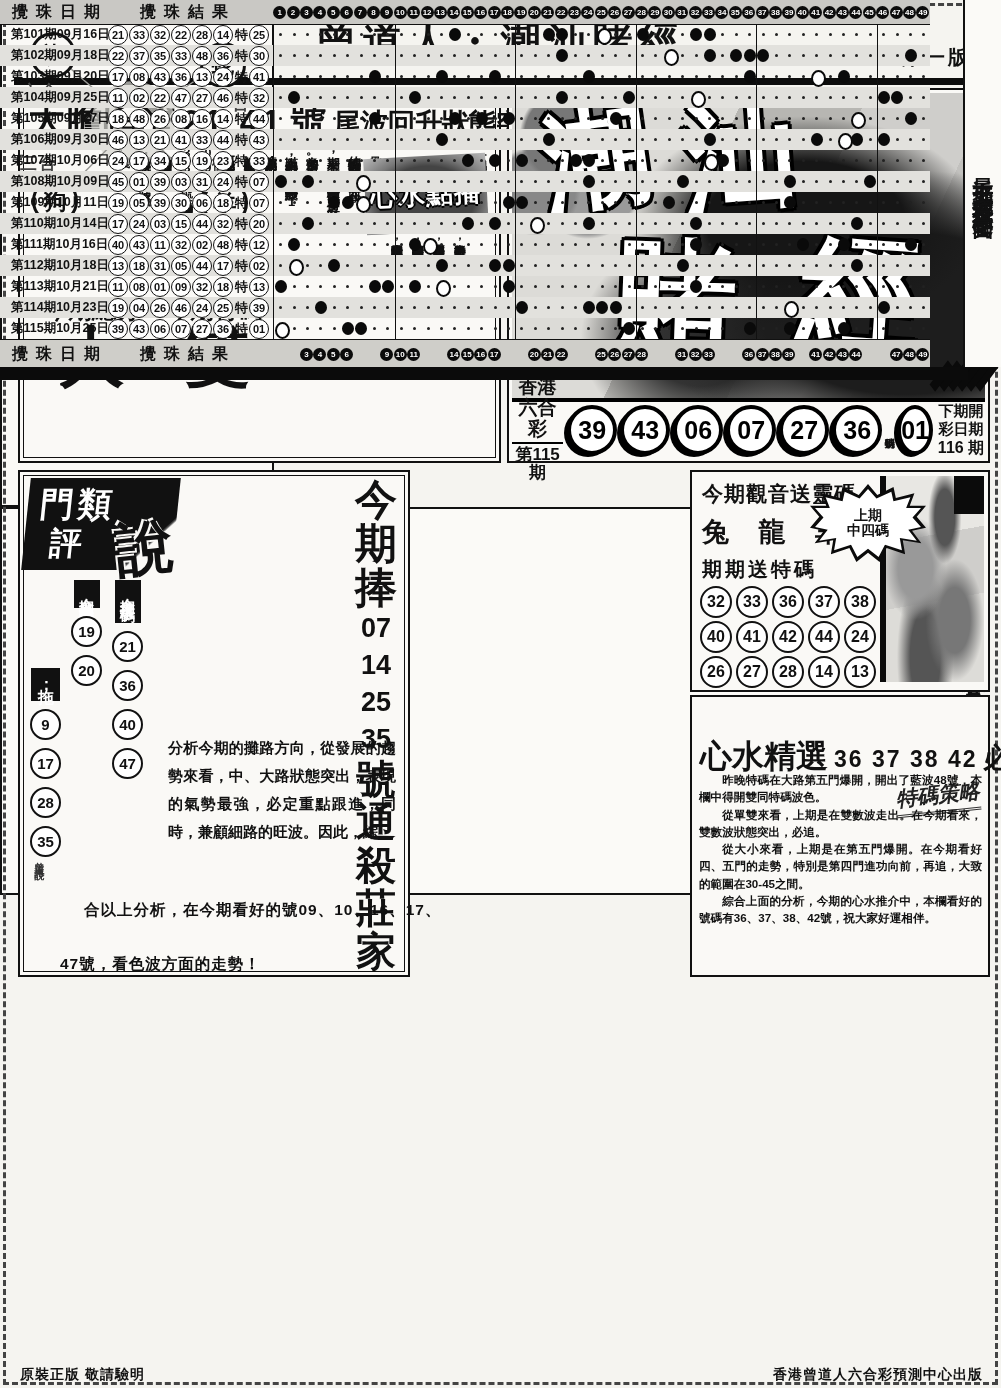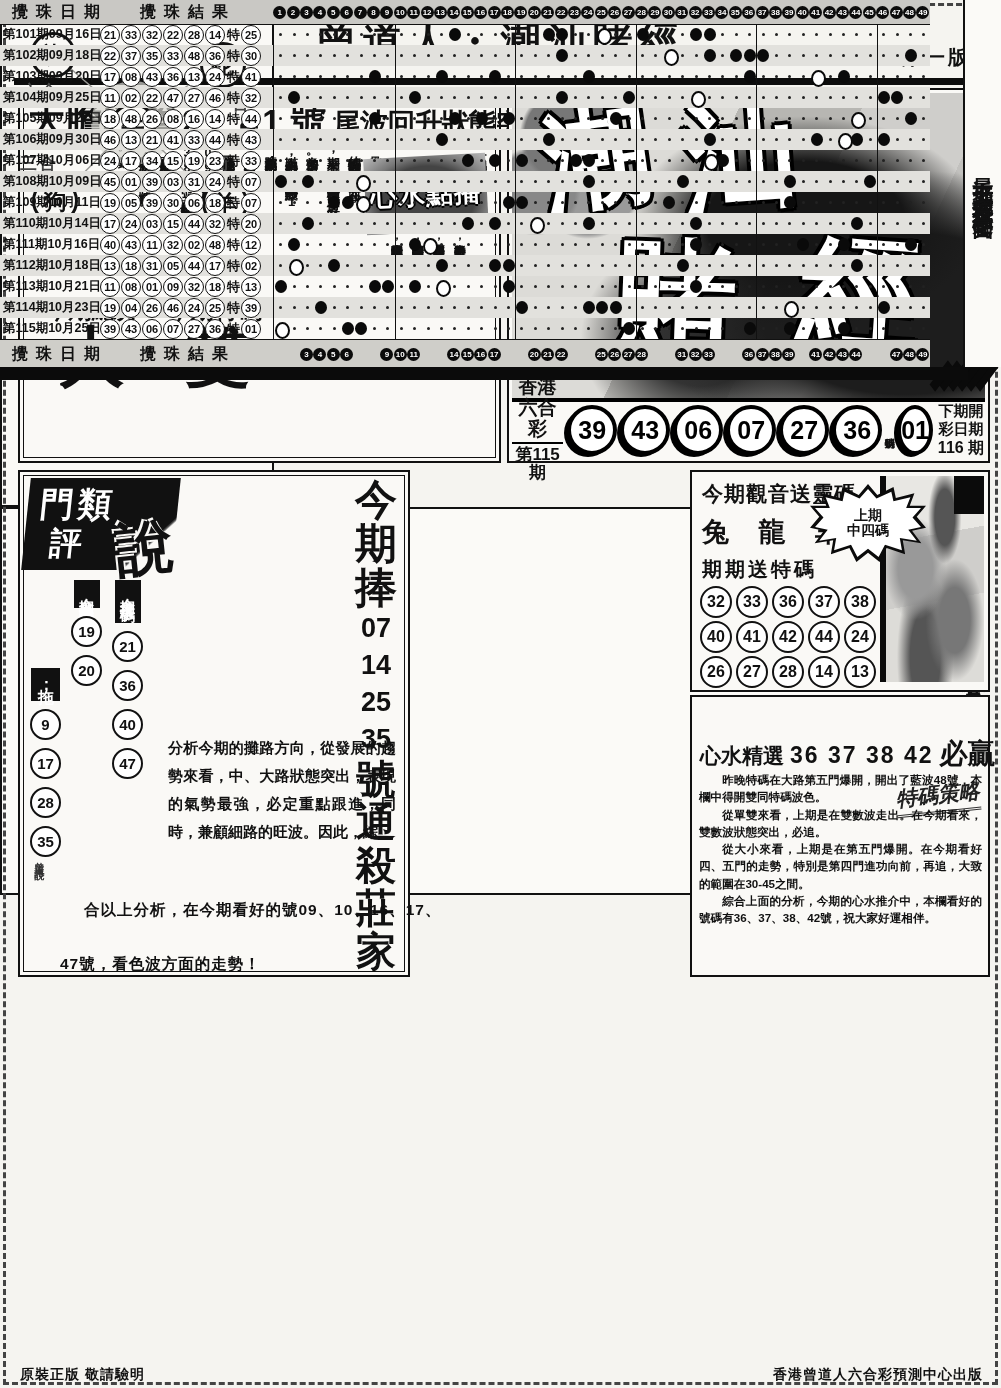--- a/index.html
+++ b/index.html
@@ -120,38 +120,38 @@
   #gy-burst-outer{position:absolute;right:62px;top:12px;width:116px;height:78px;background:#0b0b0b;
      clip-path:polygon(50% 0,58% 14%,72% 4%,74% 18%,90% 12%,86% 28%,100% 28%,92% 42%,100% 56%,88% 60%,96% 76%,80% 72%,82% 90%,66% 82%,60% 100%,50% 88%,40% 100%,34% 82%,18% 90%,20% 72%,4% 76%,12% 60%,0 56%,8% 42%,0 28%,14% 28%,10% 12%,26% 18%,28% 4%,42% 14%);}
   #gy-burst-inner{position:absolute;inset:5px;background:#fff;
      clip-path:polygon(50% 0,58% 14%,72% 4%,74% 18%,90% 12%,86% 28%,100% 28%,92% 42%,100% 56%,88% 60%,96% 76%,80% 72%,82% 90%,66% 82%,60% 100%,50% 88%,40% 100%,34% 82%,18% 90%,20% 72%,4% 76%,12% 60%,0 56%,8% 42%,0 28%,14% 28%,10% 12%,26% 18%,28% 4%,42% 14%);
      display:flex;flex-direction:column;align-items:center;justify-content:center;line-height:1.1;}
   #gy-burst-inner span{font-size:14px;font-weight:900;}
   
   #st-box{left:690px;top:695px;width:296px;height:278px;}
   #st-title{position:absolute;left:8px;top:5px;width:282px;font-size:26px;font-weight:900;white-space:nowrap;letter-spacing:1px;}
   #st-pick{position:absolute;left:8px;top:38px;display:flex;align-items:baseline;gap:6px;white-space:nowrap;}
-  #st-pick .pl{font-size:21px;font-weight:900;}
+  #st-pick .pl{font-size:32px;font-weight:900;}
   #st-pick .pn{font-size:23px;font-weight:900;letter-spacing:2px;}
   #st-pick .ps{font-size:28px;font-weight:900;}
   #st-paras{position:absolute;left:7px;top:74px;width:283px;font-size:11.6px;line-height:17.3px;text-align:justify;}
   #st-paras p{margin:0;text-indent:2em;}
   #st-stamp{position:absolute;right:8px;top:84px;transform:rotate(-6deg);font-size:21px;font-weight:900;
      font-style:italic;color:#222;border-bottom:3px double #333;padding-bottom:2px;background:#faf9f6;}
   
   #hi-box{left:18px;top:978px;width:968px;height:384px;border:2px solid #111;background:#fbfaf7;}
   #h-header{position:absolute;left:0;top:0;width:930px;height:24px;background:#c9c8c4;border-bottom:1px solid #111;}
   .h-headtext{position:absolute;top:2px;font-size:16px;font-weight:900;letter-spacing:8px;}
   #h-head-track,#h-foot-track{position:absolute;left:273px;top:0;width:657px;height:100%;}
   .miniball{position:absolute;top:50%;width:13px;height:13px;margin:-6.5px 0 0 -6.5px;border-radius:50%;
      background:#0b0b0b;color:#fff;font-size:8px;font-weight:700;display:flex;align-items:center;justify-content:center;}
   #h-rows{position:absolute;left:0;top:24px;width:930px;}
   .h-row{position:relative;height:21px;display:flex;align-items:center;}
   .h-row.alt{background:#e2e1dd;}
-  .h-date{width:97px;font-size:12.5px;font-weight:800;padding-left:3px;white-space:nowrap;letter-spacing:0;}
+  .h-date{width:97px;font-size:12.5px;font-weight:800;padding-left:11px;white-space:nowrap;letter-spacing:0;}
   .h-circle{width:18px;height:18px;border-radius:50%;border:1.6px solid #111;background:#fff;flex:none;
      display:flex;align-items:center;justify-content:center;font-size:11px;font-weight:800;margin-right:1px;}
   .h-te{font-size:13px;font-weight:900;margin:0 1px;}
   .track{position:absolute;left:273px;top:0;width:657px;height:100%;border-left:1.5px solid #111;
      background-image:linear-gradient(#111,#111),linear-gradient(#111,#111),linear-gradient(#111,#111),linear-gradient(#111,#111),linear-gradient(#111,#111);
      background-repeat:no-repeat;background-size:1px 100%;
      background-position:120.6px 0,241.2px 0,361.8px 0,482.4px 0,603px 0;}
   .dot{position:absolute;top:50%;width:3px;height:3px;margin:-1.5px 0 0 -1.5px;border-radius:50%;background:#222;}
   .mark{position:absolute;top:50%;width:12px;height:13px;margin:-6.5px 0 0 -6px;border-radius:50%;background:#0a0a0a;}
   .ring{position:absolute;top:50%;width:11px;height:13px;margin:-6.5px 0 0 -5.5px;border-radius:50%;

